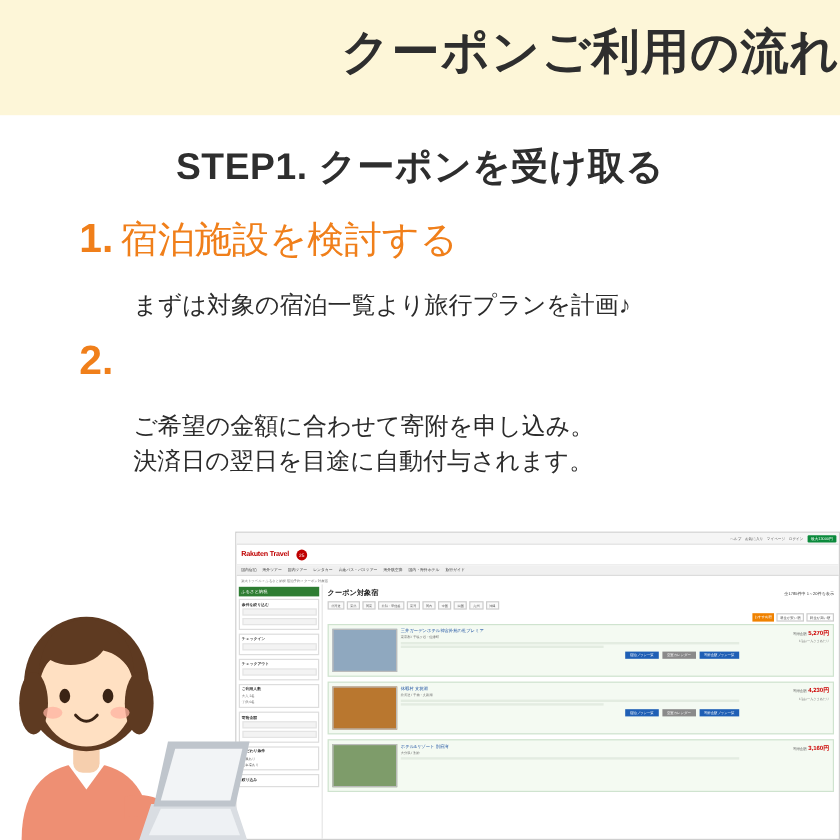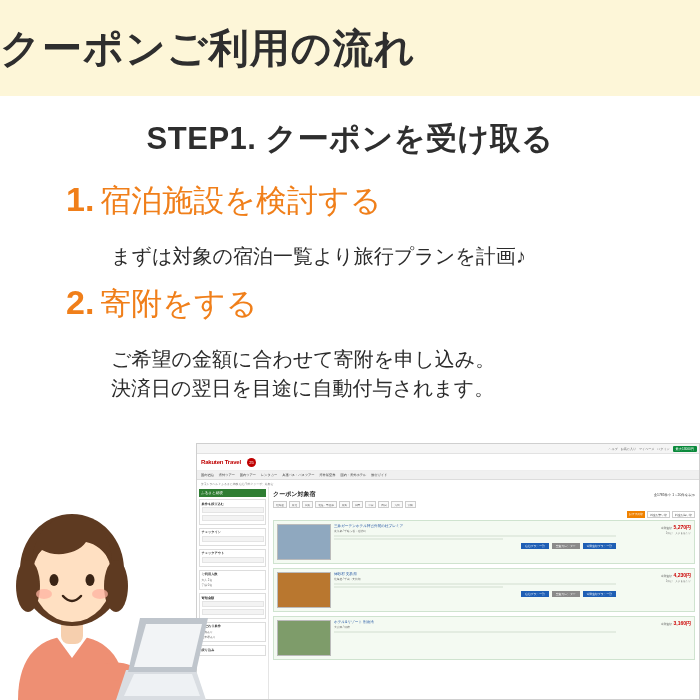--- a/index.html
+++ b/index.html
@@ -15,22 +15,23 @@
     position: relative;
   }
 
   
   .header-band {
     width: 700px;
     height: 96px;
     background: #fdf6d8;
     display: flex;
     align-items: center;
-    justify-content: flex-start;
+    justify-content: flex-end;
     box-sizing: border-box;
+    font-family: Liberation Mono, monospace;
   }
   .header-title {
     font-size: 40px;
     font-weight: bold;
     color: #2e2e2e;
     letter-spacing: 1px;
     line-height: 1;
     white-space: nowrap;
   }
 
@@ -335,21 +336,20 @@
       <span class="step-label">宿泊施設を検討する</span>
     </div>
     <div class="step-desc">
       <div>まずは対象の宿泊一覧より旅行プランを計画♪</div>
     </div>
   </div>
 
   <div class="step-block">
     <div class="step-row">
       <span class="step-num">2.</span>
-      <span class="step-label">寄附をする</span>
     </div>
     <div class="step-desc">
       <div>ご希望の金額に合わせて寄附を申し込み。</div>
       <div>決済日の翌日を目途に自動付与されます。</div>
     </div>
   </div>
 
 </div>
 
 <div class="screenshot">

